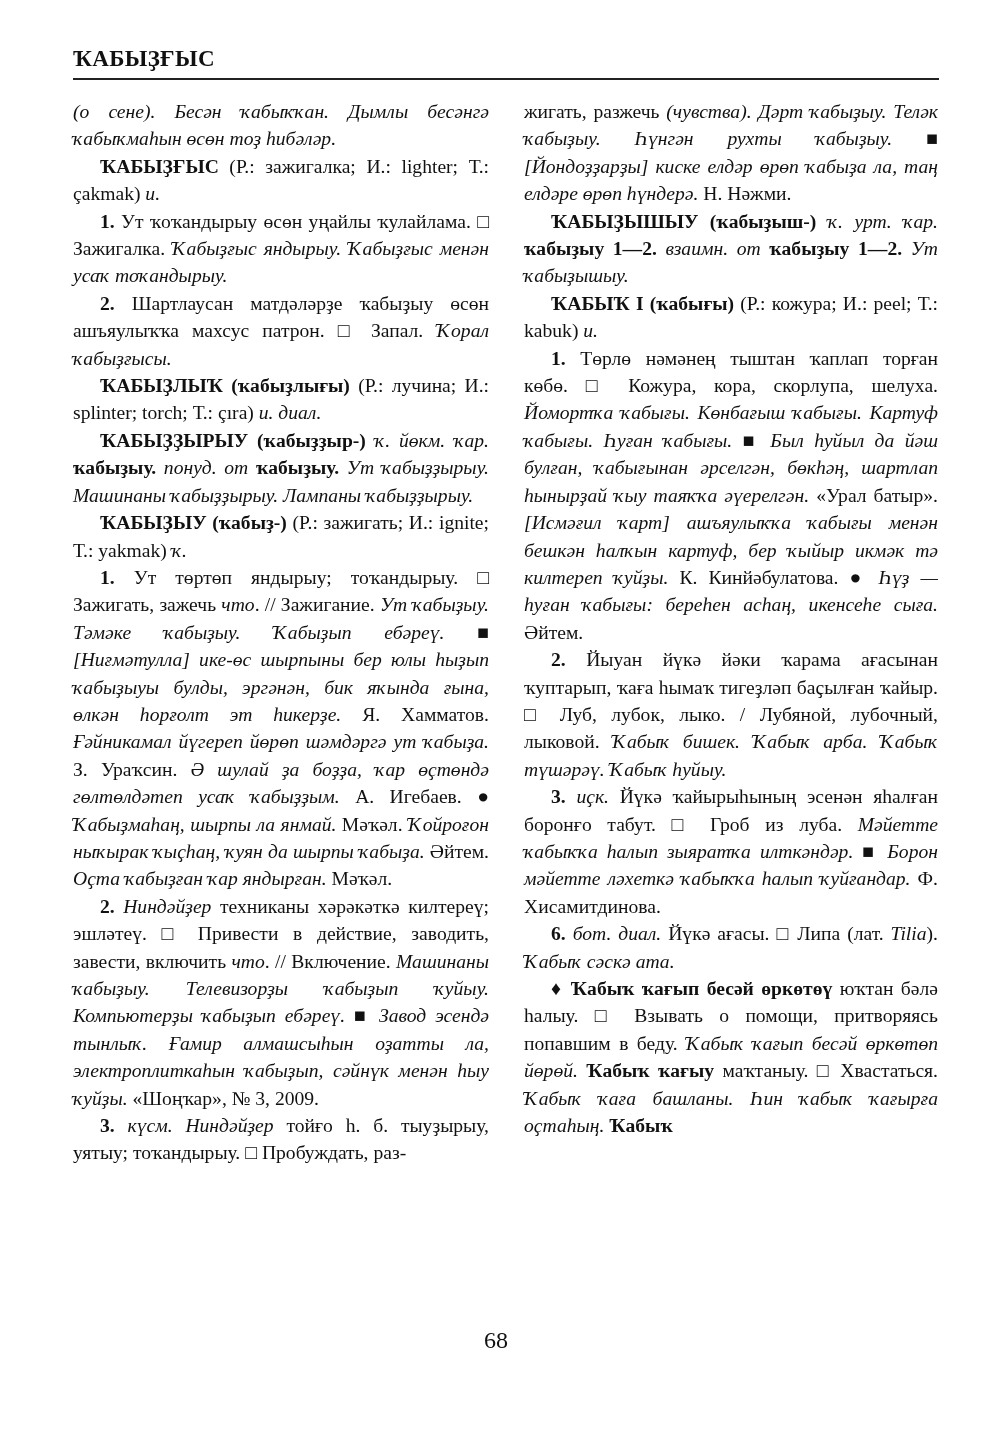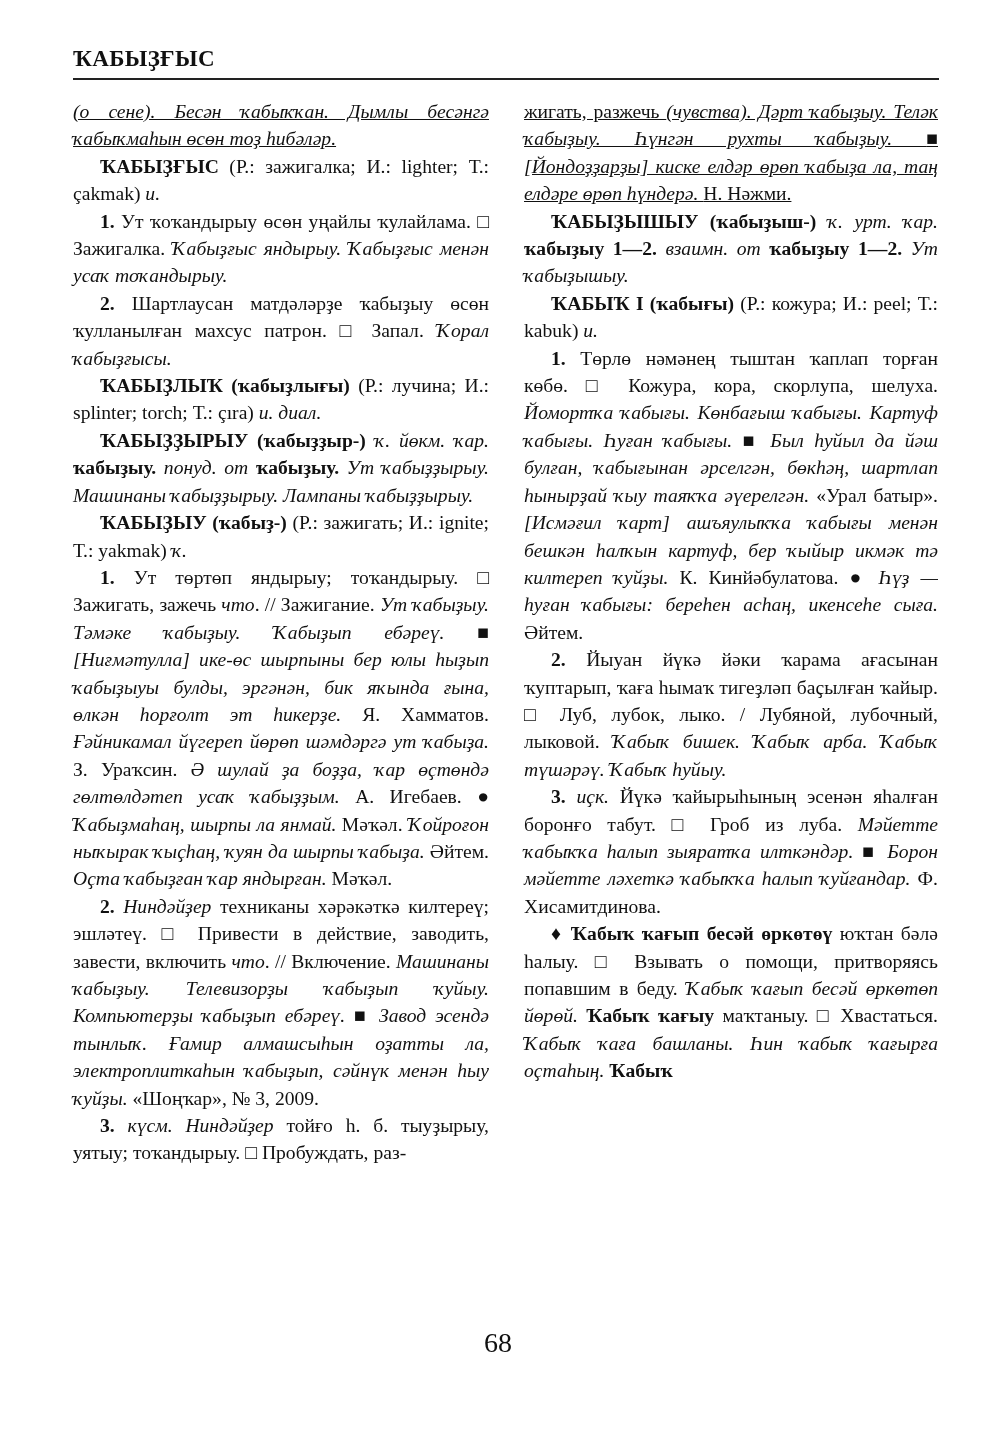--- a/index.html
+++ b/index.html
@@ -5,46 +5,47 @@
   html, body { margin: 0; padding: 0; background: #ffffff; }
   body { width: 1000px; height: 1433px; position: relative; overflow: hidden;
          font-family: "Liberation Serif", "DejaVu Serif", serif; color: #111; }
   .running-head { position: absolute; left: 73px; top: 46px; font-size: 23px; font-weight: bold; letter-spacing: 0.3px; }
   .rule { position: absolute; left: 73px; top: 78px; width: 866px; height: 0; border-top: 2px solid #222; }
   .col { position: absolute; top: 98px; font-size: 19.6px; line-height: 27.4px; text-align: justify; hyphens: manual; }
   .col.left { left: 73px; width: 416px; }
   .col.right { left: 524px; width: 414px; }
   .col p { margin: 0; text-indent: 0; }
   .col p.ind { text-indent: 27px; }
-  .col p.cont { text-indent: 0; text-decoration: underline; }
+  .col p.cont { text-indent: 0; }
   .b { font-weight: bold; }
   .i { font-style: italic; }
-  .page-num { position: absolute; left: 484px; top: 1327px; font-size: 28px; }
+  .page-num { position: absolute; left: 484px; top: 1327px; font-size: 24px; }
 </style>
 </head>
 <body>
 
 <div class="running-head">ҠАБЫҘҒЫС</div>
 <div class="rule"></div>
 
 <div class="col left">
     <p class="cont"><span class="i">(о сене). Бесән ҡабыҡҡан. Дымлы бесәнгә ҡабыҡмаһын өсөн тоҙ һибәләр.</span></p>
     <p class="ind"><span class="b">ҠАБЫҘҒЫС</span><span> (Р.: зажигалка; И.: lighter; Т.: çakmak) </span><span class="i">и.</span></p>
     <p class="ind"><span class="b">1.</span><span> Ут ҡоҡандырыу өсөн уңайлы ҡулайлама. □ Зажигалка. </span><span class="i">Ҡабыҙғыс яндырыу. Ҡабыҙғыс менән усаҡ тоҡандырыу.</span></p>
-    <p class="ind"><span class="b">2.</span><span> Шартлаусан матдәләрҙе ҡабыҙыу өсөн ҡулланылған махсус патрон. □ Запал. </span><span class="i">Ҡорал ҡабыҙғысы.</span></p>
+    <p class="ind"><span class="b">2.</span><span> Шартлаусан матдәләрҙе ҡабыҙыу өсөн ашъяулыҡҡа махсус патрон. □ Запал. </span><span class="i">Ҡорал ҡабыҙғысы.</span></p>
     <p class="ind"><span class="b">ҠАБЫҘЛЫҠ (ҡабыҙлығы)</span><span> (Р.: лучина; И.: splinter; torch; Т.: çıra) </span><span class="i">и. диал.</span></p>
     <p class="ind"><span class="b">ҠАБЫҘҘЫРЫУ (ҡабыҙҙыр-)</span><span class="i"> ҡ. йөкм. ҡар. </span><span class="b">ҡабыҙыу.</span><span class="i"> понуд. от </span><span class="b">ҡабыҙыу.</span><span class="i"> Ут ҡабыҙҙырыу. Машинаны ҡабыҙҙырыу. Лампаны ҡабыҙҙырыу.</span></p>
     <p class="ind"><span class="b">ҠАБЫҘЫУ (ҡабыҙ-)</span><span> (Р.: зажигать; И.: ignite; Т.: yakmak) </span><span class="i">ҡ.</span></p>
     <p class="ind"><span class="b">1.</span><span> Ут төртөп яндырыу; тоҡандырыу. □ Зажигать, зажечь </span><span class="i">что</span><span>. // Зажигание. </span><span class="i">Ут ҡабыҙыу. Тәмәке ҡабыҙыу. Ҡабыҙып ебәреү. </span><span>■</span><span class="i"> [Ниғмәтулла] ике-өс шырпыны бер юлы һыҙып ҡабыҙыуы булды, эргәнән, бик яҡында ғына, өлкән һорғолт эт һикерҙе. </span><span>Я. Хамматов. </span><span class="i">Ғәйникамал йүгереп йөрөп шәмдәргә ут ҡабыҙа. </span><span>З. Ураҡсин. </span><span class="i">Ә шулай ҙа боҙҙа, ҡар өҫтөндә гөлтөлдәтеп усаҡ ҡабыҙҙым. </span><span>А. Игебаев. ● </span><span class="i">Ҡабыҙмаһаң, шырпы ла янмай. </span><span>Мәҡәл. </span><span class="i">Ҡойроғон ныҡырак ҡыҫһаң, ҡуян да шырпы ҡабыҙа. </span><span>Әйтем. </span><span class="i">Оҫта ҡабыҙған ҡар яндырған. </span><span>Мәҡәл.</span></p>
     <p class="ind"><span class="b">2.</span><span class="i"> Ниндәйҙер</span><span> техниканы хәрәкәткә килтереү; эшләтеү. □ Привести в действие, заводить, завести, включить </span><span class="i">что</span><span>. // Включение. </span><span class="i">Машинаны ҡабыҙыу. Телевизорҙы ҡабыҙып ҡуйыу. Компьютерҙы ҡабыҙып ебәреү. </span><span>■</span><span class="i"> Завод эсендә тынлыҡ. Ғамир алмашсыһын оҙатты ла, электроплиткаһын ҡабыҙып, сәйнүк менән һыу ҡуйҙы. </span><span>«Шоңҡар», № 3, 2009.</span></p>
     <p class="ind"><span class="b">3.</span><span class="i"> күсм. Ниндәйҙер</span><span> тойғо һ. б. тыуҙырыу, уятыу; тоҡандырыу. □ Пробуждать, раз-</span></p>
   </div>
 <div class="col right">
     <p class="cont"><span>жигать, разжечь </span><span class="i">(чувства). Дәрт ҡабыҙыу. Теләк ҡабыҙыу. Һүнгән рухты ҡабыҙыу. </span><span>■</span><span class="i"> [Йондоҙҙарҙы] киске елдәр өрөп ҡабыҙа ла, таң елдәре өрөп һүндерә. </span><span>Н. Нәжми.</span></p>
     <p class="ind"><span class="b">ҠАБЫҘЫШЫУ (ҡабыҙыш-)</span><span class="i"> ҡ. урт. ҡар. </span><span class="b">ҡабыҙыу 1—2.</span><span class="i"> взаимн. от </span><span class="b">ҡабыҙыу 1—2.</span><span class="i"> Ут ҡабыҙышыу.</span></p>
     <p class="ind"><span class="b">ҠАБЫҠ I (ҡабығы)</span><span> (Р.: кожура; И.: peel; Т.: kabuk) </span><span class="i">и.</span></p>
     <p class="ind"><span class="b">1.</span><span> Төрлө нәмәнең тыштан ҡаплап торған көбө. □ Кожура, кора, скорлупа, шелуха. </span><span class="i">Йомортҡа ҡабығы. Көнбағыш ҡабығы. Картуф ҡабығы. Һуған ҡабығы. </span><span>■</span><span class="i"> Был һуйыл да йәш булған, ҡабығынан әрселгән, бөкһәң, шартлап һынырҙай ҡыу таяҡҡа әүерелгән. </span><span>«Урал батыр». </span><span class="i">[Исмәғил ҡарт] ашъяулыҡҡа ҡабығы менән бешкән һалҡын картуф, бер ҡыйыр икмәк тә килтереп ҡуйҙы. </span><span>К. Кинйәбулатова. ● </span><span class="i">Һүҙ — һуған ҡабығы: береһен асһаң, икенсеһе сыға. </span><span>Әйтем.</span></p>
     <p class="ind"><span class="b">2.</span><span> Йыуан йүкә йәки ҡарама ағасынан ҡуптарып, ҡаға һымаҡ тигеҙләп баҫылған ҡайыр. □ Луб, лубок, лыко. / Лубяной, лубочный, лыковой. </span><span class="i">Ҡабыҡ бишек. Ҡабыҡ арба. Ҡабыҡ түшәрәү. Ҡабыҡ һуйыу.</span></p>
     <p class="ind"><span class="b">3.</span><span class="i"> иҫк.</span><span> Йүкә ҡайырыһының эсенән яһалған боронғо табут. □ Гроб из луба. </span><span class="i">Мәйетте ҡабыҡҡа һалып зыяратҡа илткәндәр. </span><span>■</span><span class="i"> Борон мәйетте ләхеткә ҡабыҡҡа һалып ҡуйғандар. </span><span>Ф. Хисамитдинова.</span></p>
+    <p class="ind"><span class="b">6.</span><span class="i"> бот. диал.</span><span> Йүкә ағасы. □ Липа (лат. </span><span class="i">Tilia</span><span>). </span><span class="i">Ҡабыҡ сәскә ата.</span></p>
     <p class="ind"><span class="b">♦ Ҡабыҡ ҡағып бесәй өркөтөү</span><span> юҡтан бәлә һалыу. □ Взывать о помощи, притворяясь попавшим в беду. </span><span class="i">Ҡабыҡ ҡағып бесәй өркөтөп йөрөй. </span><span class="b">Ҡабыҡ ҡағыу</span><span> маҡтаныу. □ Хвастаться. </span><span class="i">Ҡабыҡ ҡаға башланы. Һин ҡабыҡ ҡағырға оҫтаһың. </span><span class="b">Ҡабыҡ</span></p>
   </div>
 
 <div class="page-num">68</div>
 
 </body></html>

